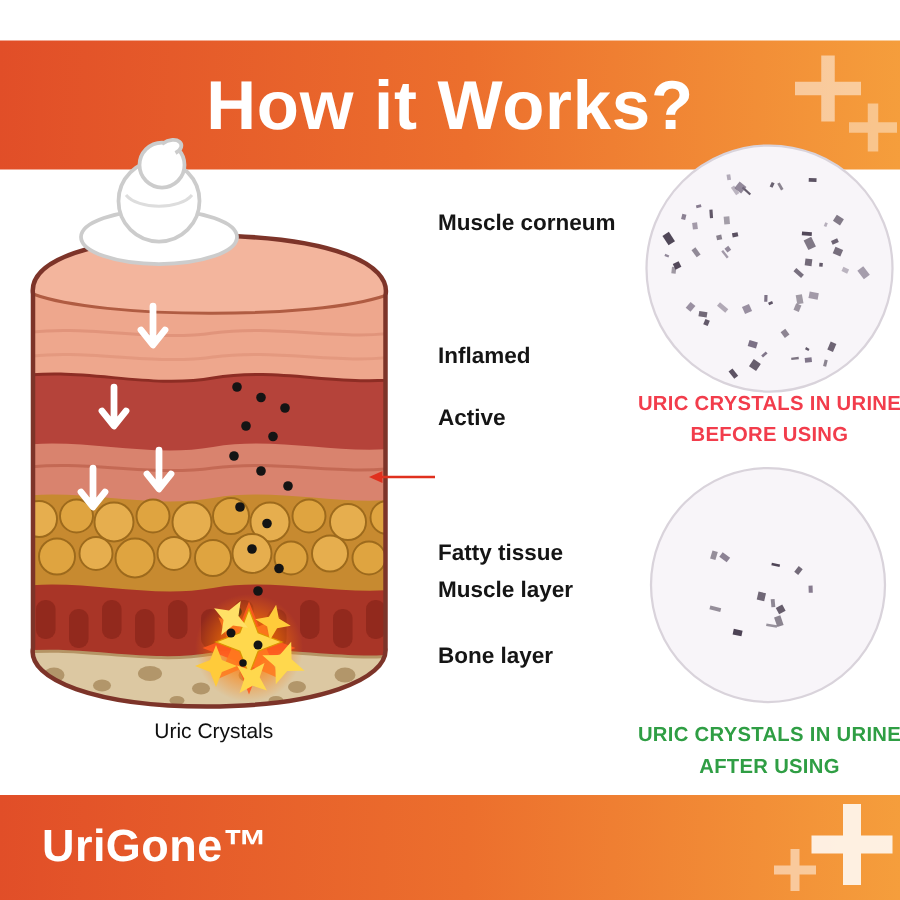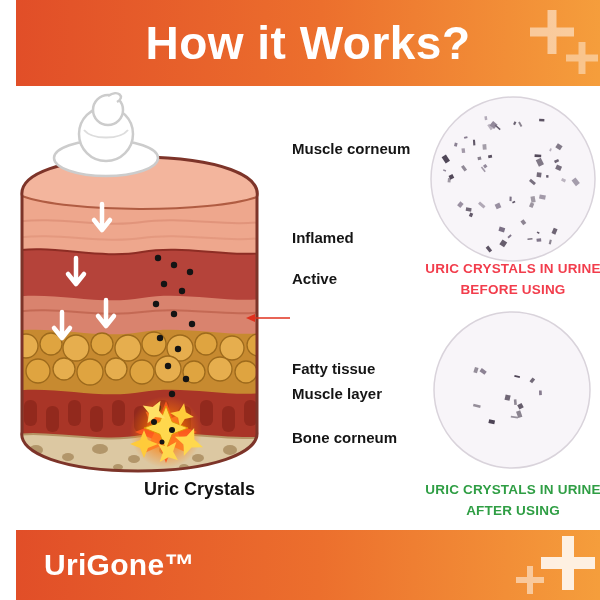--- a/index.html
+++ b/index.html
@@ -1,40 +1,40 @@
 <!DOCTYPE html>
 <html><head>
 <meta charset="utf-8">
 <style>
   * { margin:0; padding:0; box-sizing:border-box; }
   body { background:#888; }
   .page { position:relative; width:600px; height:600px; background:#ffffff;
           font-family:"Liberation Sans", sans-serif; overflow:hidden; margin:0 auto; }
 
-  .banner { position:absolute; left:16px; right:0;
-            background:linear-gradient(92deg,#e14e28 0%,#ec6f2d 52%,#f59e3c 100%); }
+  .banner { position:absolute; left:0; right:0;
+            background:linear-gradient(92deg,#e14e28 0%,#ec6f2d 52%,#f59e3c 100%);margin-top:27px; }
   .banner.top { top:0; height:86px; display:flex; align-items:center; justify-content:center; }
   .banner.bottom { bottom:0; height:70px; display:flex; align-items:center; }
 
   .title { color:#ffffff; font-size:46px; font-weight:800; letter-spacing:.5px; }
   .brand { color:#ffffff; font-size:30px; font-weight:700; padding-left:28px; letter-spacing:.3px; }
 
   .plus-top { position:absolute; right:0; top:4px; }
   .plus-bottom { position:absolute; right:2px; bottom:2px; }
 
   .skin-svg { position:absolute; left:6px; top:100px; overflow:visible; }
 
   .layer-label { position:absolute; left:292px; font-size:15px; font-weight:700;
                  color:#151515; white-space:nowrap; }
   .annotation { position:absolute; left:292px; top:302px; width:112px; font-size:11.5px;
                 line-height:14px; font-style:italic; font-weight:700; color:#3a9e3a; }
   .annot-arrow { position:absolute; left:246px; top:312px; }
 
-  .diagram-caption { position:absolute; left:30px; top:479px; width:225px; text-align:right;
-                     font-size:18px; font-weight:700; color:#101010; }
+  .diagram-caption { position:absolute; left:30px; top:479px; width:225px; text-align:center;
+                     font-size:14px; font-weight:400; color:#101010; }
 
   .scope { position:absolute; }
   .scope.before { left:429px; top:95px; }
   .scope.after  { left:432px; top:310px; }
 
   .result-caption { position:absolute; left:411px; width:204px; text-align:center;
                     font-size:13.5px; font-weight:700; line-height:21px; letter-spacing:.2px; }
   .result-caption.before { top:258px; color:#f23d4c; }
   .result-caption.after  { top:479px; color:#2f9e44; }
 </style>
@@ -188,21 +188,21 @@
     <path d="M78,30 C86,40 114,40 122,30" stroke="#dddddd" fill="none" stroke-width="2"></path>
   </svg>
 
   <div class="diagram-caption">Uric Crystals</div>
 
   <div class="layer-label" style="top:140px">Muscle corneum</div>
   <div class="layer-label" style="top:229px">Inflamed</div>
   <div class="layer-label" style="top:270px">Active</div>
   <div class="layer-label" style="top:360px">Fatty tissue</div>
   <div class="layer-label" style="top:385px">Muscle layer</div>
-  <div class="layer-label" style="top:429px">Bone corneum</div>
+  <div class="layer-label" style="top:429px">Bone layer</div>
 
   <svg class="annot-arrow" width="46" height="12">
     <line x1="44" y1="6" x2="8" y2="6" stroke="#e0301e" stroke-width="1.6"></line>
     <polygon points="0,6 9,2 9,10" fill="#e0301e"></polygon>
   </svg>
 
   <div class="scope before">
     <svg id="scope-before-svg" width="168" height="168">
       <circle cx="84" cy="84" r="82" fill="#f8f5f9" stroke="#d9d3db" stroke-width="1.5"></circle>
     <rect x="73.5" y="144.4" width="5.7" height="5.7" fill="#4d4355" opacity="0.85" transform="rotate(34 73.5 144.4)"></rect>

